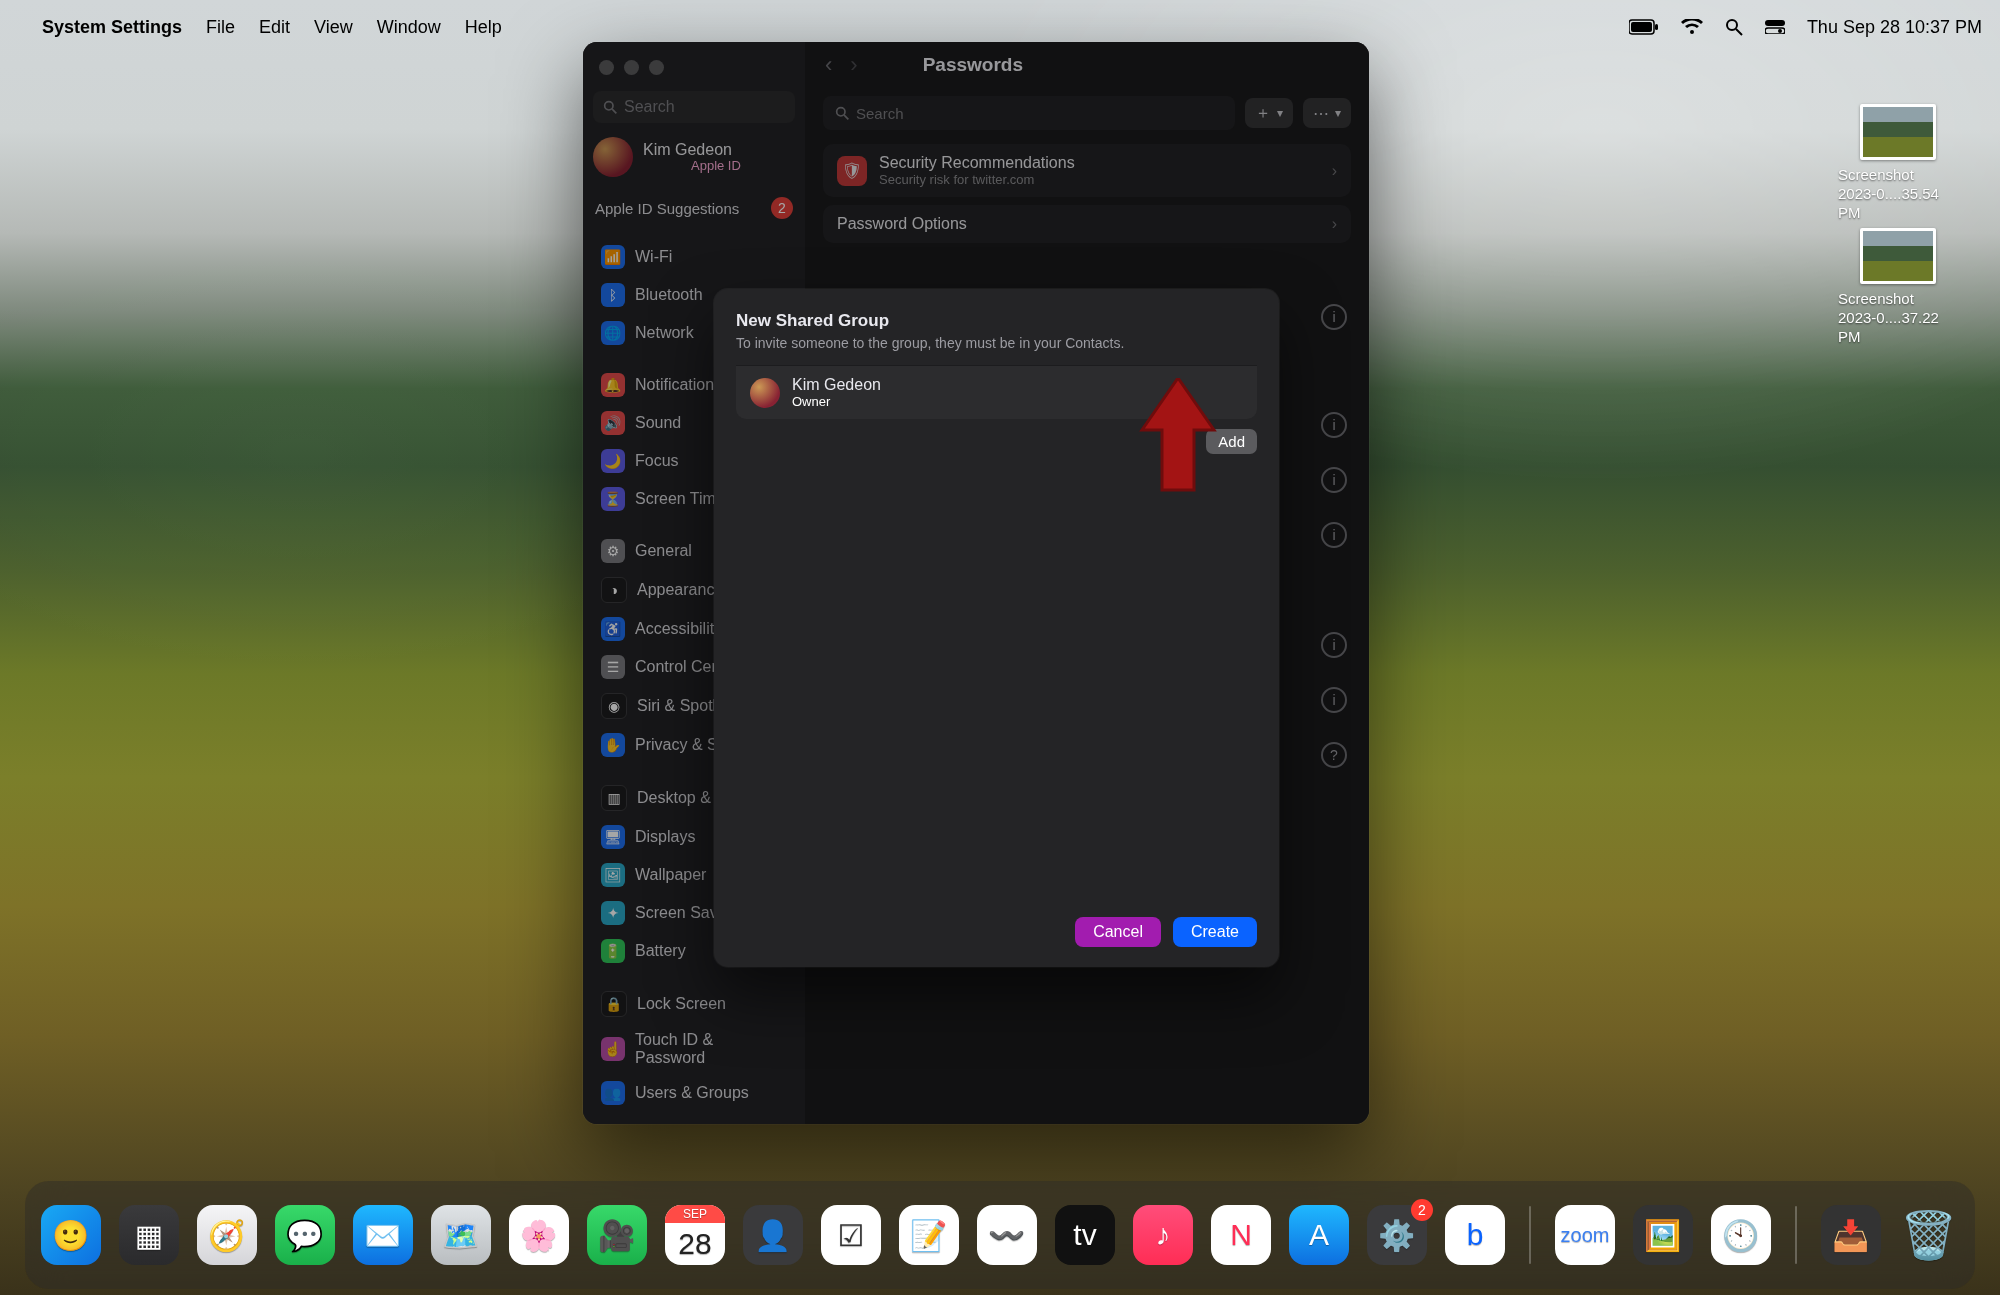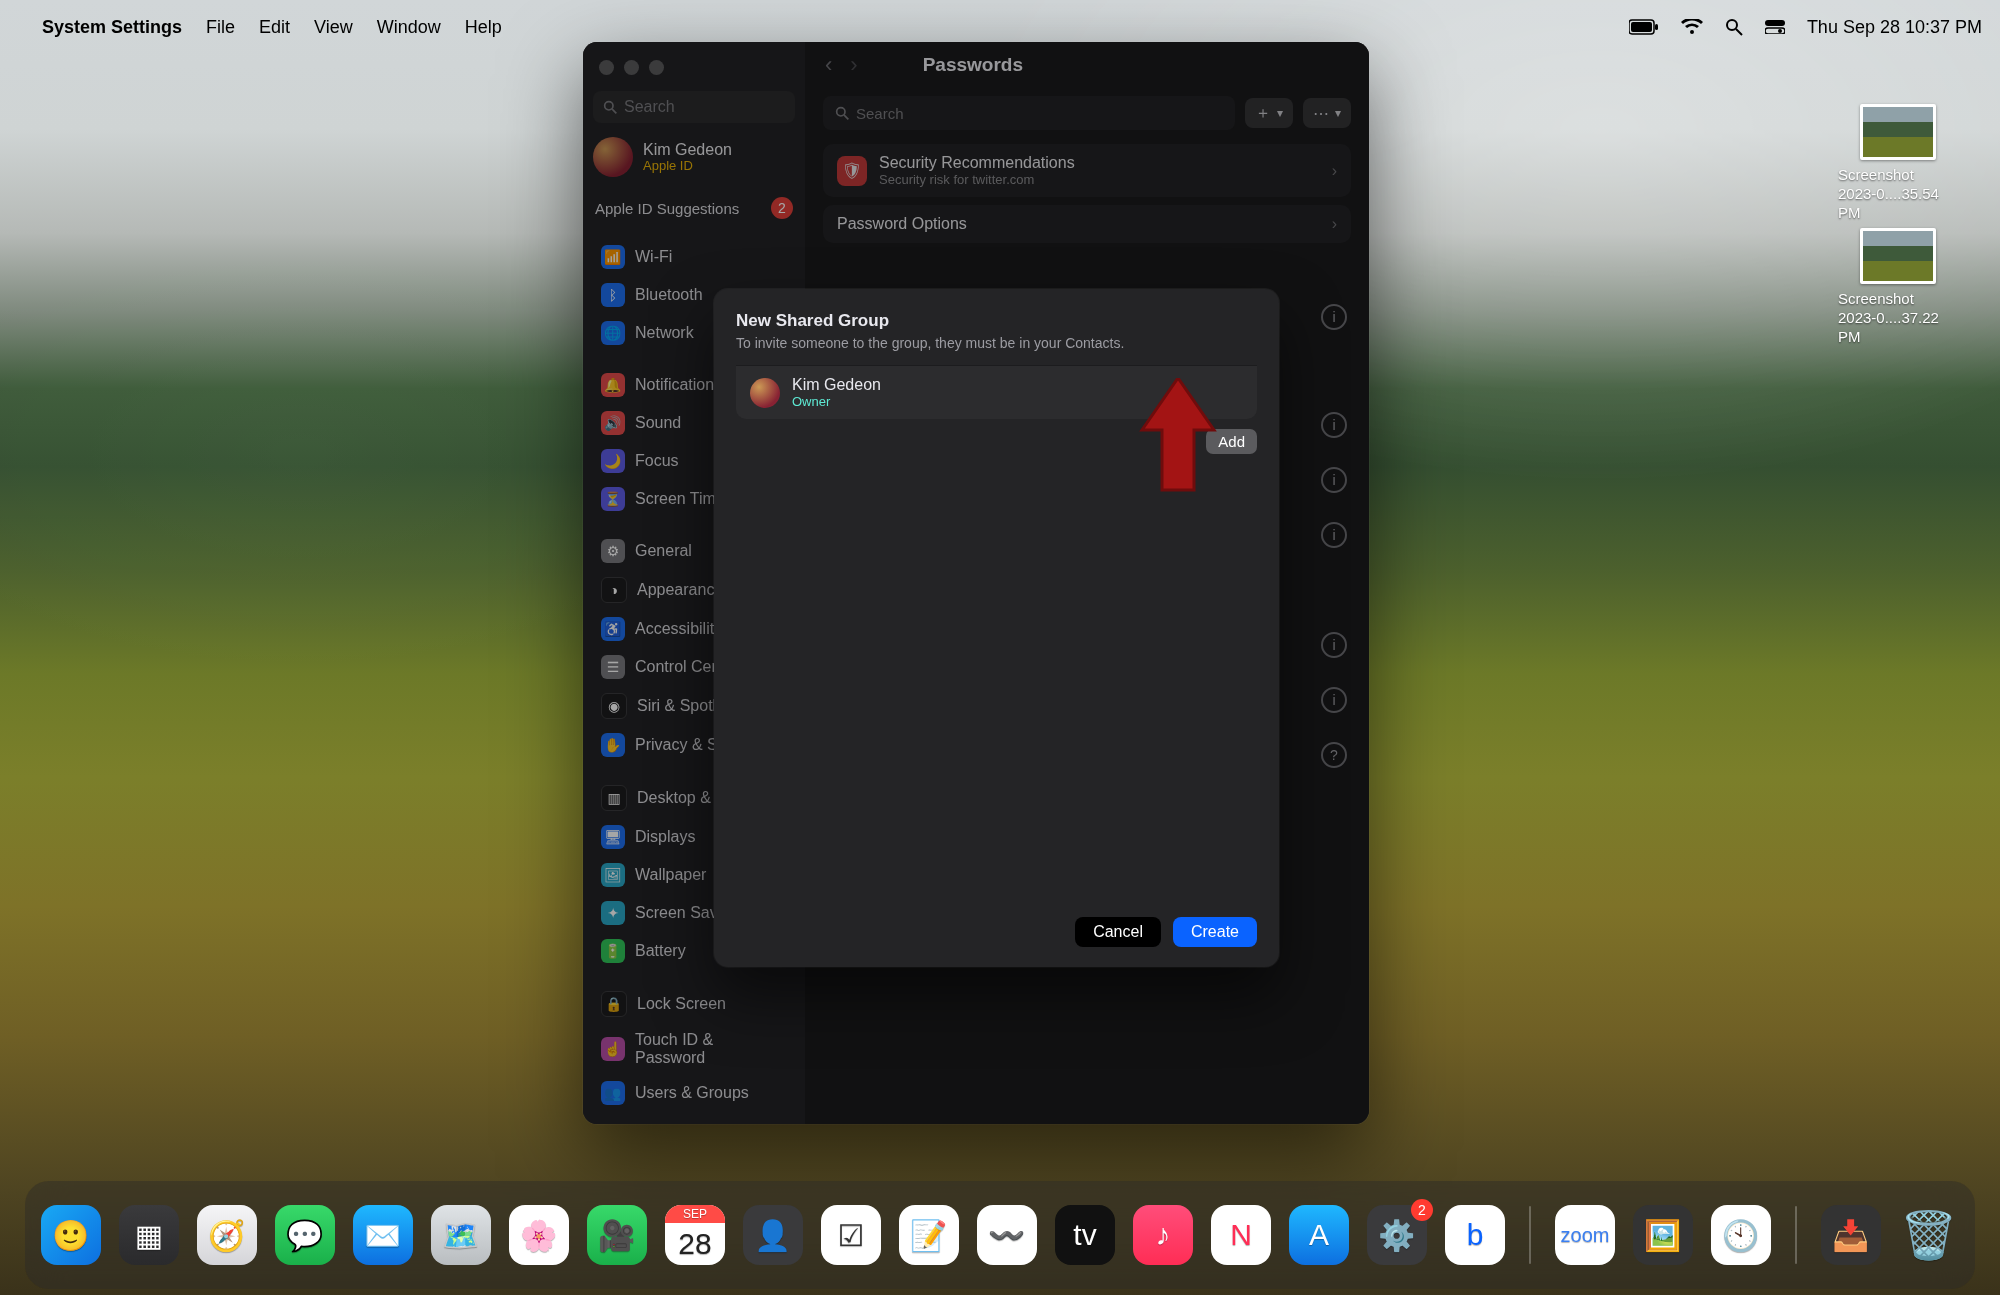--- a/index.html
+++ b/index.html
@@ -33,21 +33,21 @@
   .window{position:absolute;left:583px;top:42px;width:786px;height:1082px;border-radius:14px;overflow:hidden;background:#1c1c1e;box-shadow:0 30px 80px rgba(0,0,0,.55),0 0 0 1px rgba(255,255,255,.05);}
   .sidebar{position:absolute;left:0;top:0;width:222px;height:100%;background:#232325;border-right:1px solid #000;padding-top:6px;}
   .traffic{display:flex;gap:10px;padding:12px 0 12px 16px;}
   .traffic .dot{width:15px;height:15px;border-radius:50%;}
   .t-close{background:#5b5b5d;} .t-min{background:#5b5b5d;} .t-max{background:#5b5b5d;}
   .search-sb{margin:4px 10px 10px;height:32px;border-radius:8px;background:#2b2b2d;display:flex;align-items:center;padding:0 10px;color:#7a7a7e;font-size:16px;}
   .search-sb svg{margin-right:6px;}
   .account{display:flex;align-items:center;gap:10px;padding:4px 10px 12px;}
   .avatar{width:40px;height:40px;border-radius:50%;background:radial-gradient(circle at 30% 30%,#c95,#823 70%);} 
   .acct-name{color:#e6e6ea;font-size:16px;line-height:1.1;}
-  .acct-sub{color:#eab308;font-size:13px;}
+  .acct-sub{color:#f9a8d4;font-size:13px;margin-left:48px;}
   .suggest{display:flex;align-items:center;justify-content:space-between;color:#d7d7dc;font-size:15px;padding:8px 12px 12px;}
   .suggest .badge{background:#e0403a;color:#fff;border-radius:50%;width:22px;height:22px;display:inline-flex;align-items:center;justify-content:center;font-size:14px;}
   .sb-section{padding:6px 6px;}
   .sb-item{display:flex;align-items:center;gap:10px;padding:6px 8px;margin:2px 4px;border-radius:8px;color:#d7d7dc;font-size:16px;}
   .sb-ico{width:24px;height:24px;border-radius:6px;display:inline-flex;align-items:center;justify-content:center;font-size:14px;color:#fff;flex:0 0 24px;}
   .ico-blue{background:#1e6ff0;} .ico-red{background:#e44c4c;} .ico-purpleD{background:#5e5ce6;}
   .ico-gray{background:#7a7a7e;} .ico-black{background:#1c1c1e;border:1px solid #3a3a3c;} .ico-teal{background:#2aa8c7;} .ico-green{background:#31c759;} .ico-pink{background:#b84fa8;}
   
   .content{position:absolute;left:222px;top:0;right:0;height:100%;background:#1b1b1d;}
   .titlebar{height:46px;display:flex;align-items:center;gap:18px;padding:0 20px;color:#ddd;}
@@ -65,26 +65,26 @@
   .q-dot{border-color:#6d6d72;}
   
   .sheet{position:absolute;left:131px;top:247px;width:521px;height:634px;background:#242426;border-radius:14px;box-shadow:0 30px 60px rgba(0,0,0,.55),0 0 0 1px rgba(255,255,255,.06);padding:22px;color:#e8e8ee;}
   .sheet h3{margin:0 0 4px;font-size:17px;font-weight:700;}
   .sheet .sub{font-size:14px;color:#9c9ca2;margin-bottom:14px;}
   .gn-row{background:#2c2c2e;border-radius:10px 10px 0 0;padding:12px 14px;display:flex;align-items:center;justify-content:space-between;font-size:16px;}
   .gn-row input{background:transparent;border:0;color:#fff;text-align:right;font-size:16px;outline:none;width:160px;}
   .owner-row{background:#2c2c2e;border-top:1px solid #1c1c1e;border-radius:0 0 10px 10px;padding:10px 14px;display:flex;align-items:center;gap:12px;font-size:16px;}
   .owner-row .av{width:30px;height:30px;border-radius:50%;background:radial-gradient(circle at 30% 30%,#c95,#823 70%);} 
   .owner-row .meta .nm{font-size:16px;}
-  .owner-row .meta .rl{font-size:13px;color:#5eead4;}
+  .owner-row .meta .rl{font-size:13px;color:#ffffff;}
   .add-bar{margin-top:10px;display:flex;justify-content:flex-end;}
   .add-btn{background:#5b5b5e;color:#fff;border-radius:7px;padding:4px 12px;font-size:15px;border:0;position:relative;}
   .sheet-foot{position:absolute;right:22px;bottom:20px;display:flex;gap:12px;}
   .btn{border:0;border-radius:8px;padding:6px 18px;font-size:16px;}
-  .btn.cancel{background:#000000;color:#fff;border-radius:8px;}
+  .btn.cancel{background:#a21caf;color:#fff;border-radius:8px;}
   .btn.create{background:#0a63ff;color:#fff;}
   
   .dim{position:absolute;inset:0;background:rgba(0,0,0,.35);pointer-events:none;}
   
   .anno-arrow{position:absolute;left:1138px;top:378px;pointer-events:none;}
   .anno-arrow svg{display:block;}
   
   .dock{position:absolute;left:50%;transform:translateX(-50%);bottom:6px;height:88px;padding:10px 16px;display:flex;align-items:center;gap:18px;border-radius:24px;background:rgba(40,40,42,.38);backdrop-filter:blur(20px);} 
   .dock .sep{width:2px;height:58px;background:rgba(255,255,255,.25);border-radius:2px;margin:0 6px;}
   .dicon{width:60px;height:60px;border-radius:16px;display:flex;align-items:center;justify-content:center;font-size:30px;color:#fff;text-shadow:0 1px 1px rgba(0,0,0,.3);} 

